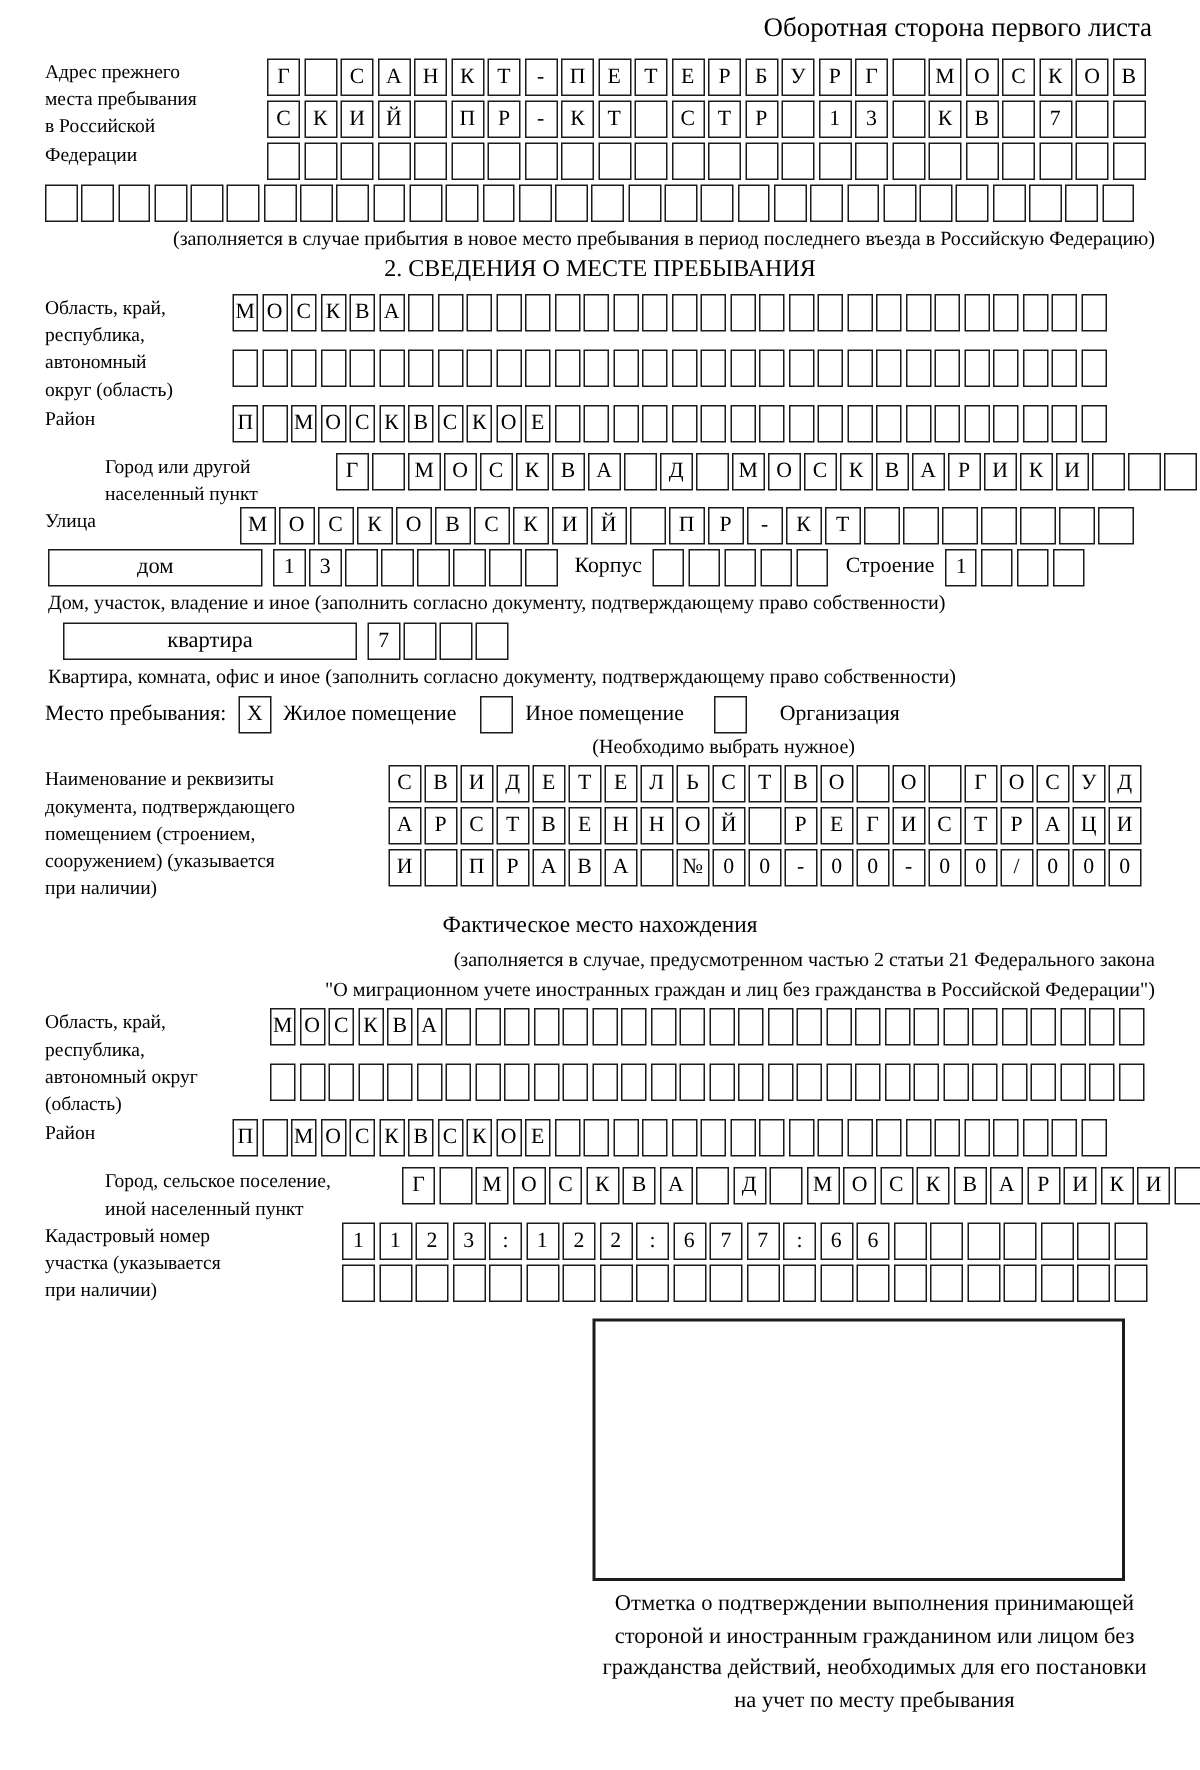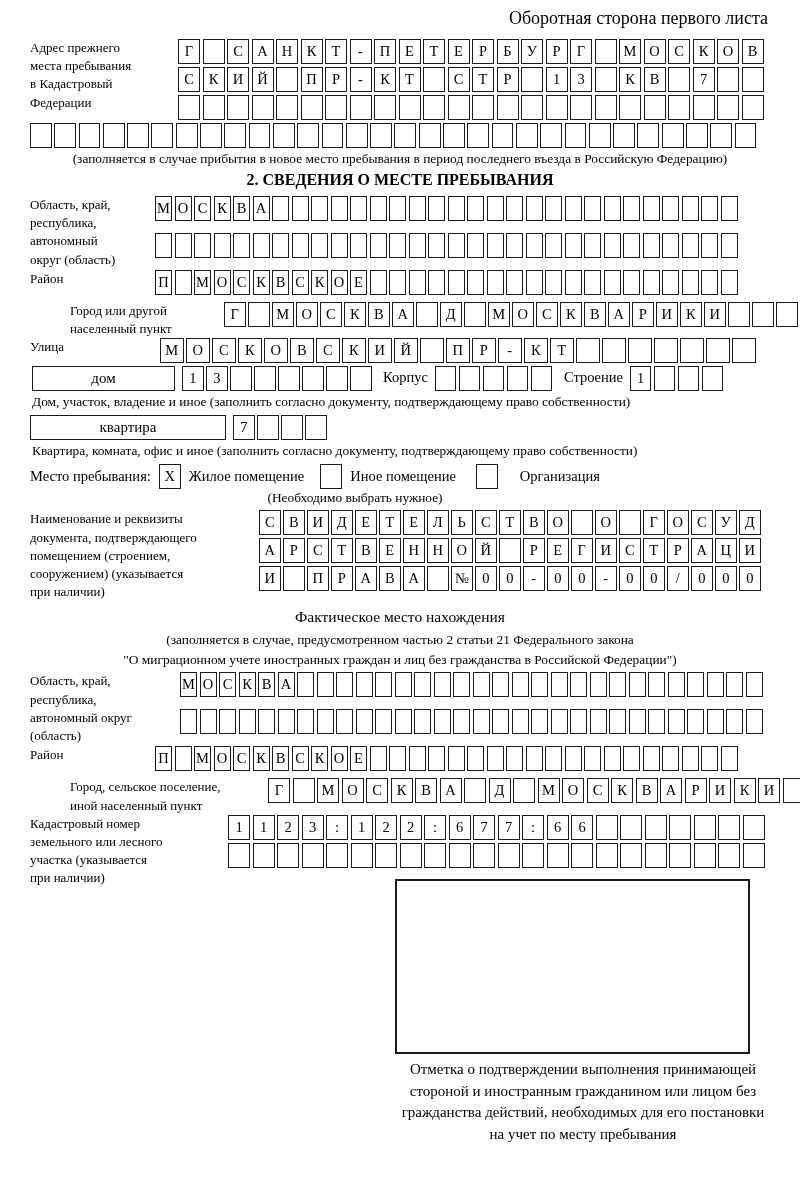--- a/index.html
+++ b/index.html
@@ -11,43 +11,43 @@
   .flabel div{white-space:nowrap;}
   .cells{display:flex;margin-bottom:3px;}
   .cell{flex:none;box-sizing:border-box;display:inline-flex;align-items:center;justify-content:center;
         width:var(--cw,22px);height:25px;border:1.7px solid #1b1b1b;margin-right:2.5px;
         font-size:14.5px;background:#fff;}
   .rowgap12 .cells{margin-bottom:12px;}
   .wide-box{flex:none;box-sizing:border-box;border:1.7px solid #1b1b1b;height:25px;
         display:inline-flex;align-items:center;justify-content:center;font-size:15px;margin-right:7px;}
   .inline-lab{flex:none;font-size:14.5px;margin:3px 7px 0 9px;white-space:nowrap;}
   .small-note{font-size:13.4px;margin:0 0 5px 2px;}
-  .center-note{font-size:13.4px;text-align:center;margin:1px 0 4px 0;}
-  .sec-title{font-size:16px;font-weight:bold;text-align:center;margin:4px 0 7px 0;}
+  .center-note{font-size:13.4px;text-align:right;margin:1px 0 4px 0;}
+  .sec-title{font-size:16px;font-weight:normal;text-align:center;margin:4px 0 7px 0;}
   .sub-title{font-size:15.5px;font-weight:normal;text-align:center;margin:6px 0 6px 0;}
   .mt4{margin-top:4px;margin-left:40px;}
   .stay{font-size:14.5px;align-items:center;margin-top:2px;}
   .stay .cell{margin:0 8px;}
   .doc-label{height:92px;overflow:visible;}
   .cad-label{height:58px;overflow:visible;}
   .stamp-box{box-sizing:border-box;border:2px solid #1b1b1b;width:355px;height:175px;margin:6px 0 5px 365px;}
   .stamp-note{width:410px;margin-left:348px;text-align:center;font-size:15px;line-height:1.45;}
 </style>
 </head>
 <body>
 
 <div class="page">
 
   <div class="hdr-note">Оборотная сторона первого листа</div>
 
   <div class="frow">
     <div class="flabel" style="width:148px">
       <div>Адрес прежнего</div>
       <div>места пребывания</div>
-      <div>в Кадастровый</div>
+      <div>в Российской</div>
       <div>Федерации</div>
     </div>
     <div>
       <div class="cells">
           <span class="cell">Г</span>
           <span class="cell"></span>
           <span class="cell">С</span>
           <span class="cell">А</span>
           <span class="cell">Н</span>
           <span class="cell">К</span>
@@ -356,21 +356,21 @@
     <span class="inline-lab">Строение</span>
     <div class="cells" style="--cw:21.5px">
         <span class="cell">1</span>
         <span class="cell"></span>
         <span class="cell"></span>
         <span class="cell"></span>
       </div>
   </div>
   <div class="small-note">Дом, участок, владение и иное (заполнить согласно документу, подтверждающему право собственности)</div>
 
-  <div class="frow" style="margin-left:0">
+  <div class="frow" style="margin-left:12px">
     <span class="wide-box" style="width:196px">квартира</span>
     <div class="cells" style="--cw:21.5px">
         <span class="cell">7</span>
         <span class="cell"></span>
         <span class="cell"></span>
         <span class="cell"></span>
       </div>
   </div>
   <div class="small-note">Квартира, комната, офис и иное (заполнить согласно документу, подтверждающему право собственности)</div>
 
@@ -608,21 +608,20 @@
         <span class="cell">И</span>
         <span class="cell">К</span>
         <span class="cell">И</span>
         <span class="cell"></span>
       </div>
   </div>
 
   <div class="frow">
     <div class="flabel cad-label" style="width:198px">
       <div>Кадастровый номер</div>
-      <div>земельного или лесного</div>
       <div>участка (указывается</div>
       <div>при наличии)</div>
     </div>
     <div>
       <div class="cells" style="--cw:22px">
           <span class="cell">1</span>
           <span class="cell">1</span>
           <span class="cell">2</span>
           <span class="cell">3</span>
           <span class="cell">:</span>

